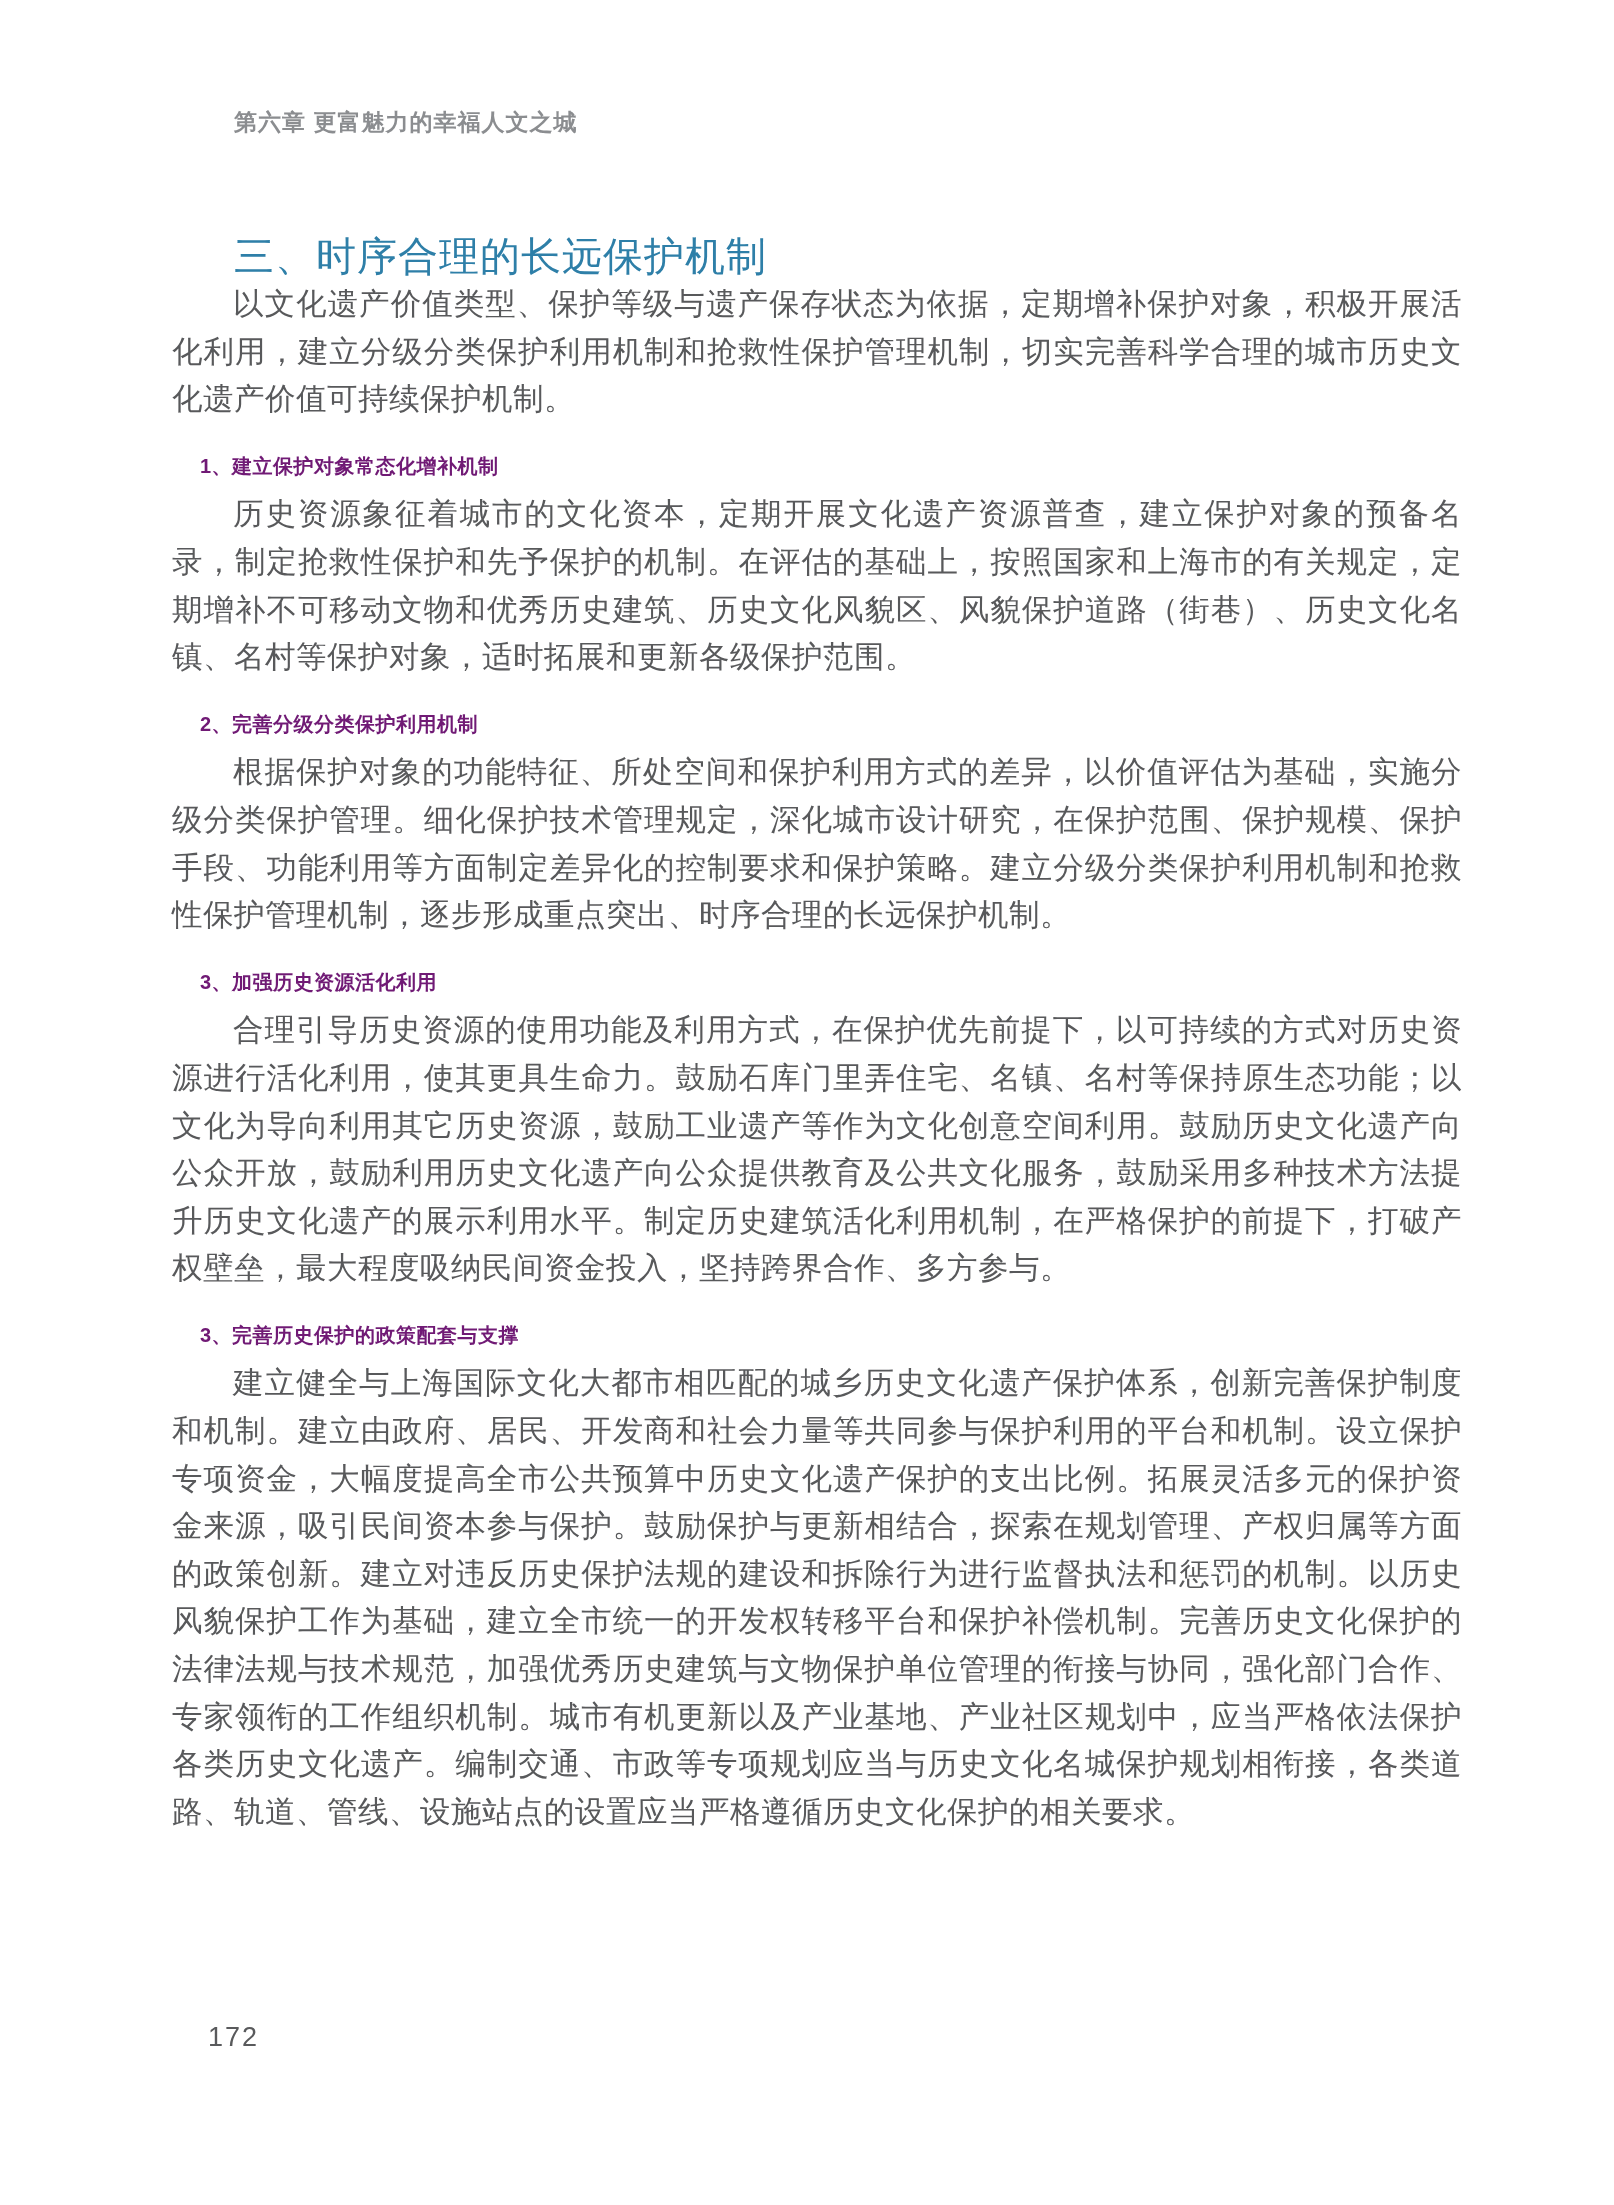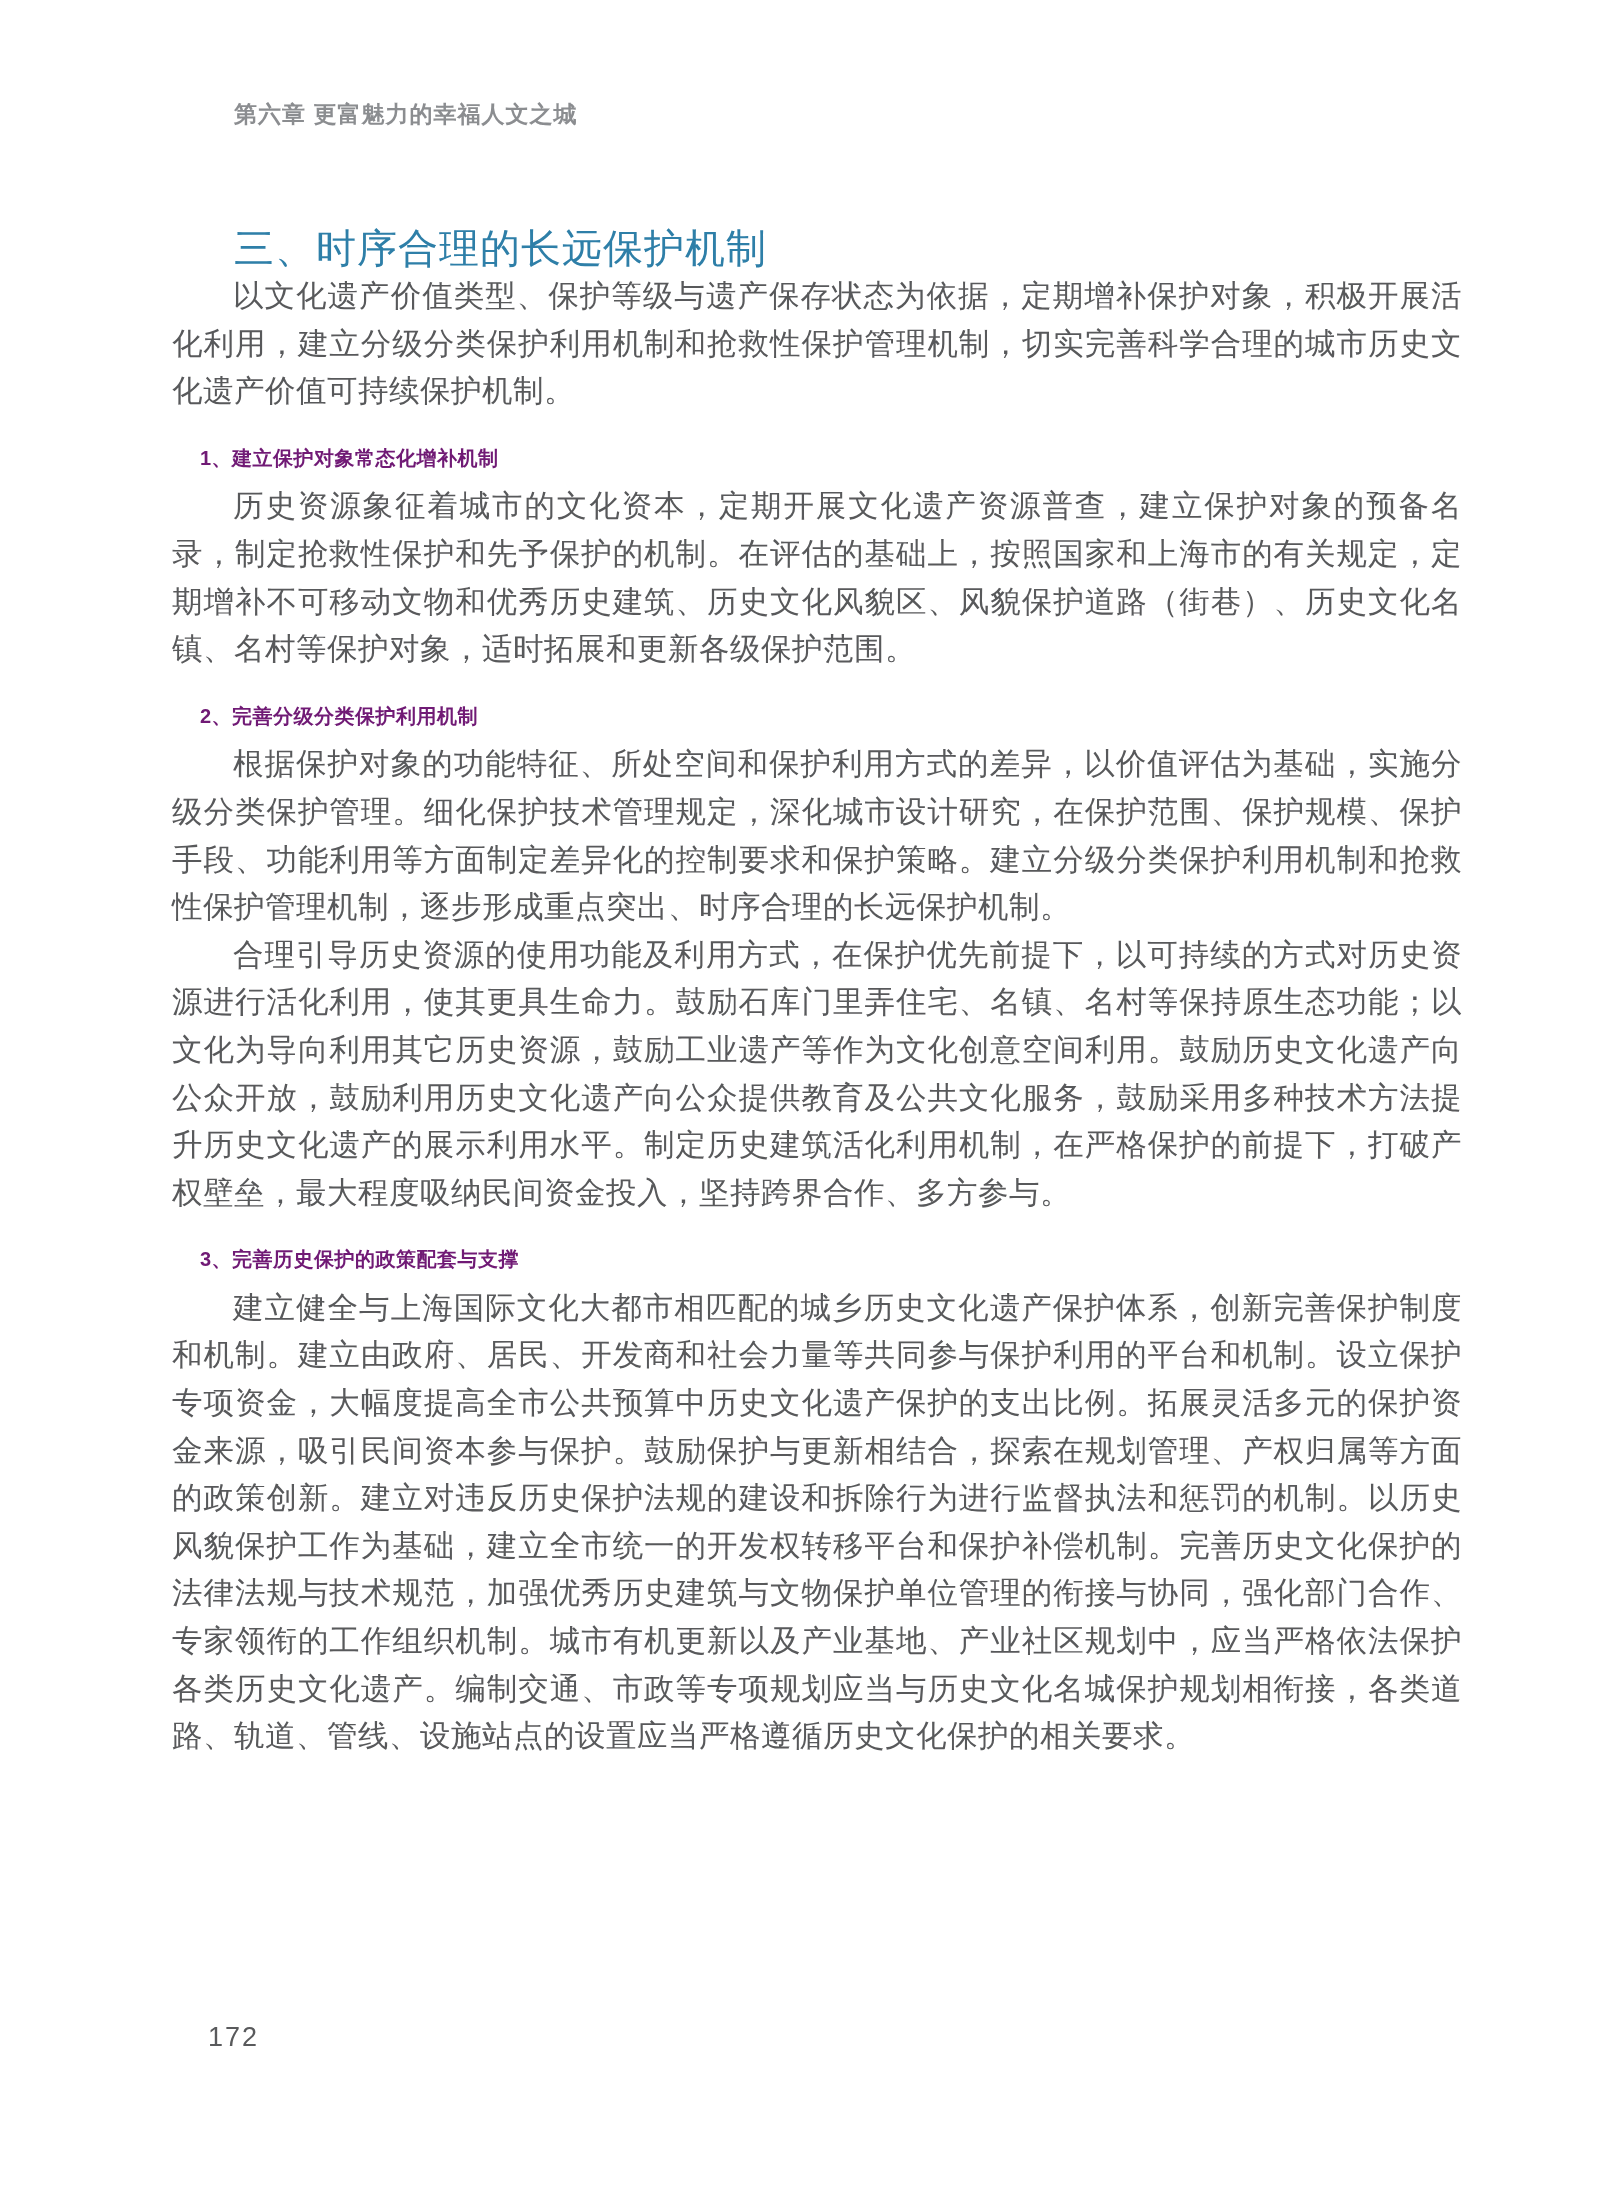--- a/index.html
+++ b/index.html
@@ -12,21 +12,21 @@
     width: 1614px;
     height: 2205px;
     background: #ffffff;
     font-family: "Liberation Sans", sans-serif;
     box-sizing: border-box;
     overflow: hidden;
   }
   .content {
     position: absolute;
     left: 172px;
-    top: 100px;
+    top: 108px;
     width: 1290px;
   }
   .running-header {
     font-size: 23px;
     font-weight: bold;
     color: #8B8D90;
     margin: 0 0 0 62px;
     line-height: 28px;
     letter-spacing: 1px;
   }
@@ -77,20 +77,21 @@
     <h1 class="doc-title">三、时序合理的长远保护机制</h1>
 
     <p class="body-para intro">以文化遗产价值类型、保护等级与遗产保存状态为依据，定期增补保护对象，积极开展活化利用，建立分级分类保护利用机制和抢救性保护管理机制，切实完善科学合理的城市历史文化遗产价值可持续保护机制。</p>
 
     <h2 class="sub-heading">1、建立保护对象常态化增补机制</h2>
     <p class="body-para">历史资源象征着城市的文化资本，定期开展文化遗产资源普查，建立保护对象的预备名录，制定抢救性保护和先予保护的机制。在评估的基础上，按照国家和上海市的有关规定，定期增补不可移动文物和优秀历史建筑、历史文化风貌区、风貌保护道路（街巷）、历史文化名镇、名村等保护对象，适时拓展和更新各级保护范围。</p>
 
     <h2 class="sub-heading">2、完善分级分类保护利用机制</h2>
     <p class="body-para">根据保护对象的功能特征、所处空间和保护利用方式的差异，以价值评估为基础，实施分级分类保护管理。细化保护技术管理规定，深化城市设计研究，在保护范围、保护规模、保护手段、功能利用等方面制定差异化的控制要求和保护策略。建立分级分类保护利用机制和抢救性保护管理机制，逐步形成重点突出、时序合理的长远保护机制。</p>
 
+    <h2 class="sub-heading">3、加强历史资源活化利用</h2>
     <p class="body-para">合理引导历史资源的使用功能及利用方式，在保护优先前提下，以可持续的方式对历史资源进行活化利用，使其更具生命力。鼓励石库门里弄住宅、名镇、名村等保持原生态功能；以文化为导向利用其它历史资源，鼓励工业遗产等作为文化创意空间利用。鼓励历史文化遗产向公众开放，鼓励利用历史文化遗产向公众提供教育及公共文化服务，鼓励采用多种技术方法提升历史文化遗产的展示利用水平。制定历史建筑活化利用机制，在严格保护的前提下，打破产权壁垒，最大程度吸纳民间资金投入，坚持跨界合作、多方参与。</p>
 
     <h2 class="sub-heading">3、完善历史保护的政策配套与支撑</h2>
     <p class="body-para">建立健全与上海国际文化大都市相匹配的城乡历史文化遗产保护体系，创新完善保护制度和机制。建立由政府、居民、开发商和社会力量等共同参与保护利用的平台和机制。设立保护专项资金，大幅度提高全市公共预算中历史文化遗产保护的支出比例。拓展灵活多元的保护资金来源，吸引民间资本参与保护。鼓励保护与更新相结合，探索在规划管理、产权归属等方面的政策创新。建立对违反历史保护法规的建设和拆除行为进行监督执法和惩罚的机制。以历史风貌保护工作为基础，建立全市统一的开发权转移平台和保护补偿机制。完善历史文化保护的法律法规与技术规范，加强优秀历史建筑与文物保护单位管理的衔接与协同，强化部门合作、专家领衔的工作组织机制。城市有机更新以及产业基地、产业社区规划中，应当严格依法保护各类历史文化遗产。编制交通、市政等专项规划应当与历史文化名城保护规划相衔接，各类道路、轨道、管线、设施站点的设置应当严格遵循历史文化保护的相关要求。</p>
 
   </div>
 
   <div class="page-number">172</div>
 </div>
 

